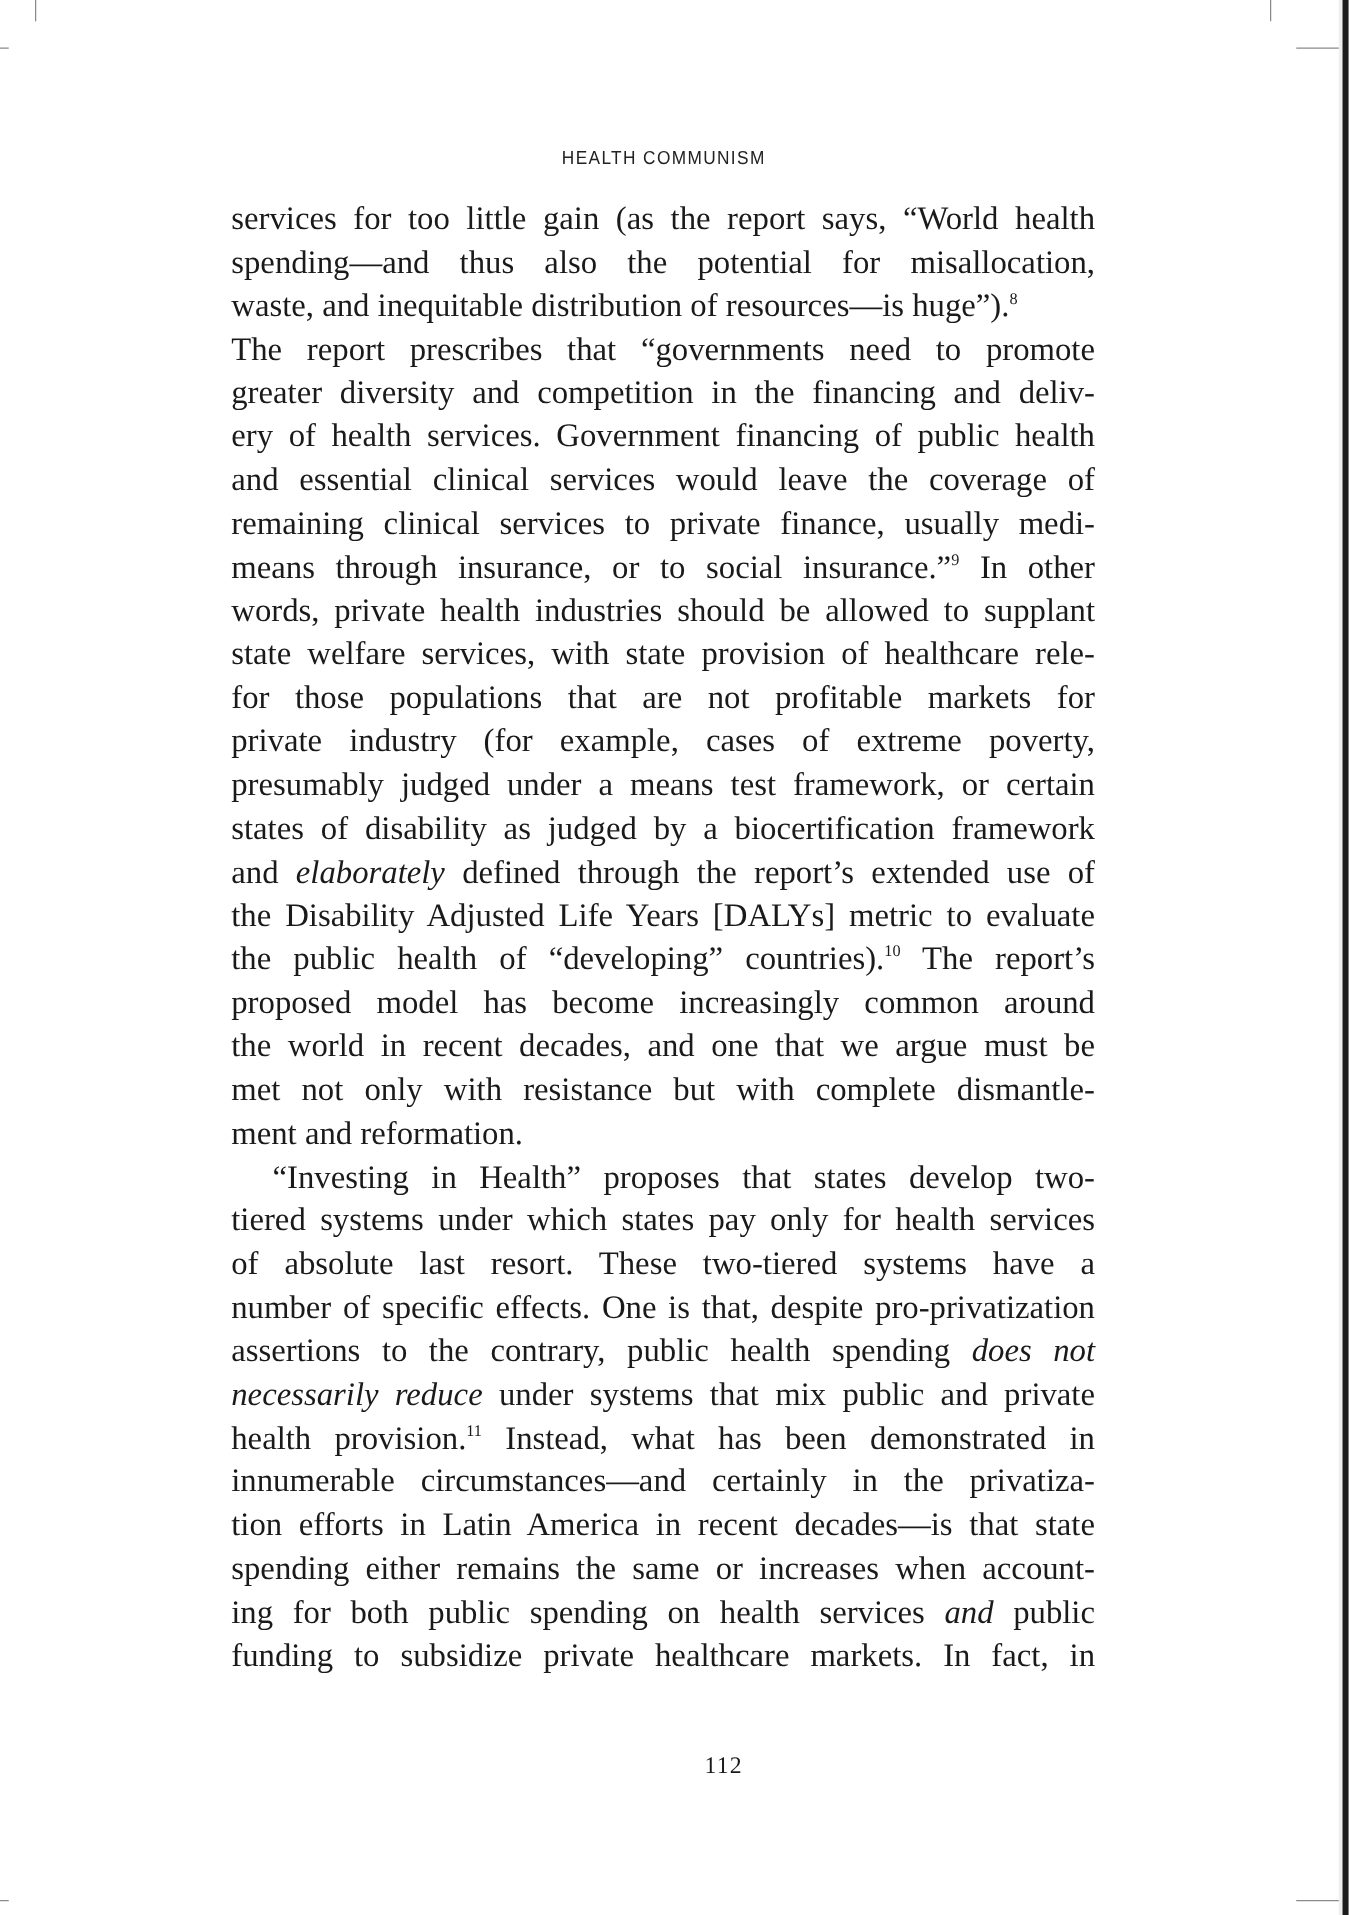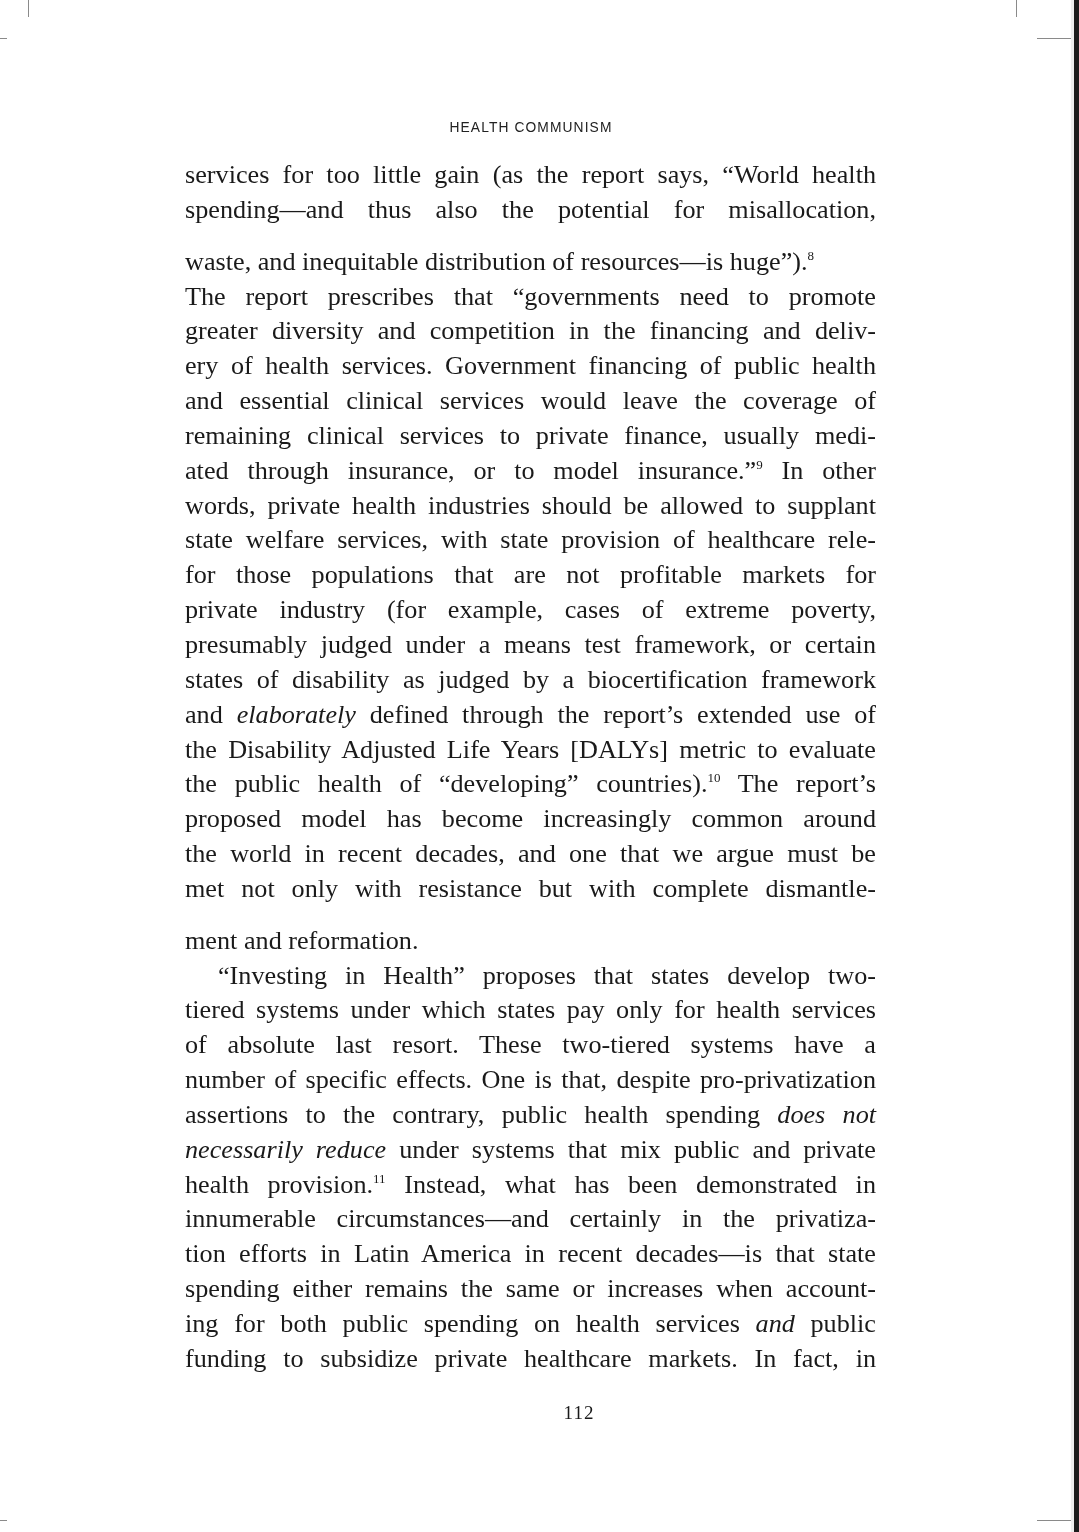--- a/index.html
+++ b/index.html
@@ -4,21 +4,21 @@
 <style>
   html, body { margin: 0; padding: 0; background: #ffffff; }
   body { width: 1079px; height: 1532px; position: relative; overflow: hidden; font-family: "Liberation Serif", "DejaVu Serif", serif; color: #1a1a1a; }
   .page { position: absolute; left: 0; top: 0; width: 1072px; height: 1284px; background: #ffffff; }
   .edge { position: absolute; right: 0; top: 0; width: 5px; height: 1532px; background: #1c1c1c; }
   .edge-light { position: absolute; right: 5px; top: 0; width: 3px; height: 1532px; background: #eeeeee; }
   .crop { position: absolute; background: #8a8a8a; }
   .header { position: absolute; top: 118px; left: 0; width: 1062px; text-align: center; font-family: "Liberation Sans", "DejaVu Sans", sans-serif; font-size: 15px; letter-spacing: 1.2px; color: #222; transform: scaleX(0.92); }
   .body-text { position: absolute; left: 185px; top: 158px; width: 691px; font-size: 26.2px; line-height: 34.85px; }
   .line { display: block; text-align: justify; text-align-last: justify; white-space: nowrap; height: 34.85px; }
-  .line.last { text-align-last: left; margin-top: 17px; }
+  .line.last { text-align-last: left; }
   .line.indent { padding-left: 33px; }
   .sup { font-size: 13px; vertical-align: 10px; line-height: 0; }
   .folio { position: absolute; top: 1402px; left: 0; width: 1062px; text-align: center; font-size: 19px; letter-spacing: 1px; margin-left: 48px; }
   em { font-style: italic; }
 </style>
 </head>
 <body>
 
 <div class="page">
   <div class="crop" style="left:28px;top:0;width:1px;height:17px;"></div>
@@ -32,21 +32,21 @@
 
   <div class="body-text">
     <span class="line"><span>services for too little gain (as the report says, “World health</span></span>
     <span class="line"><span>spending—and thus also the potential for misallocation,</span></span>
     <span class="line last"><span>waste, and inequitable distribution of resources—is huge”).</span><span class="sup">8</span></span>
     <span class="line"><span>The report prescribes that “governments need to promote</span></span>
     <span class="line"><span>greater diversity and competition in the financing and deliv-</span></span>
     <span class="line"><span>ery of health services. Government financing of public health</span></span>
     <span class="line"><span>and essential clinical services would leave the coverage of</span></span>
     <span class="line"><span>remaining clinical services to private finance, usually medi-</span></span>
-    <span class="line"><span>ated through insurance, or to model insurance.”</span><span class="sup">9</span><span> In other</span></span>
+    <span class="line"><span>means through insurance, or to social insurance.”</span><span class="sup">9</span><span> In other</span></span>
     <span class="line"><span>words, private health industries should be allowed to supplant</span></span>
     <span class="line"><span>state welfare services, with state provision of healthcare rele-</span></span>
     <span class="line"><span>for those populations that are not profitable markets for</span></span>
     <span class="line"><span>private industry (for example, cases of extreme poverty,</span></span>
     <span class="line"><span>presumably judged under a means test framework, or certain</span></span>
     <span class="line"><span>states of disability as judged by a biocertification framework</span></span>
     <span class="line"><span>and </span><em>elaborately</em><span> defined through the report’s extended use of</span></span>
     <span class="line"><span>the Disability Adjusted Life Years [DALYs] metric to evaluate</span></span>
     <span class="line"><span>the public health of “developing” countries).</span><span class="sup">10</span><span> The report’s</span></span>
     <span class="line"><span>proposed model has become increasingly common around</span></span>

